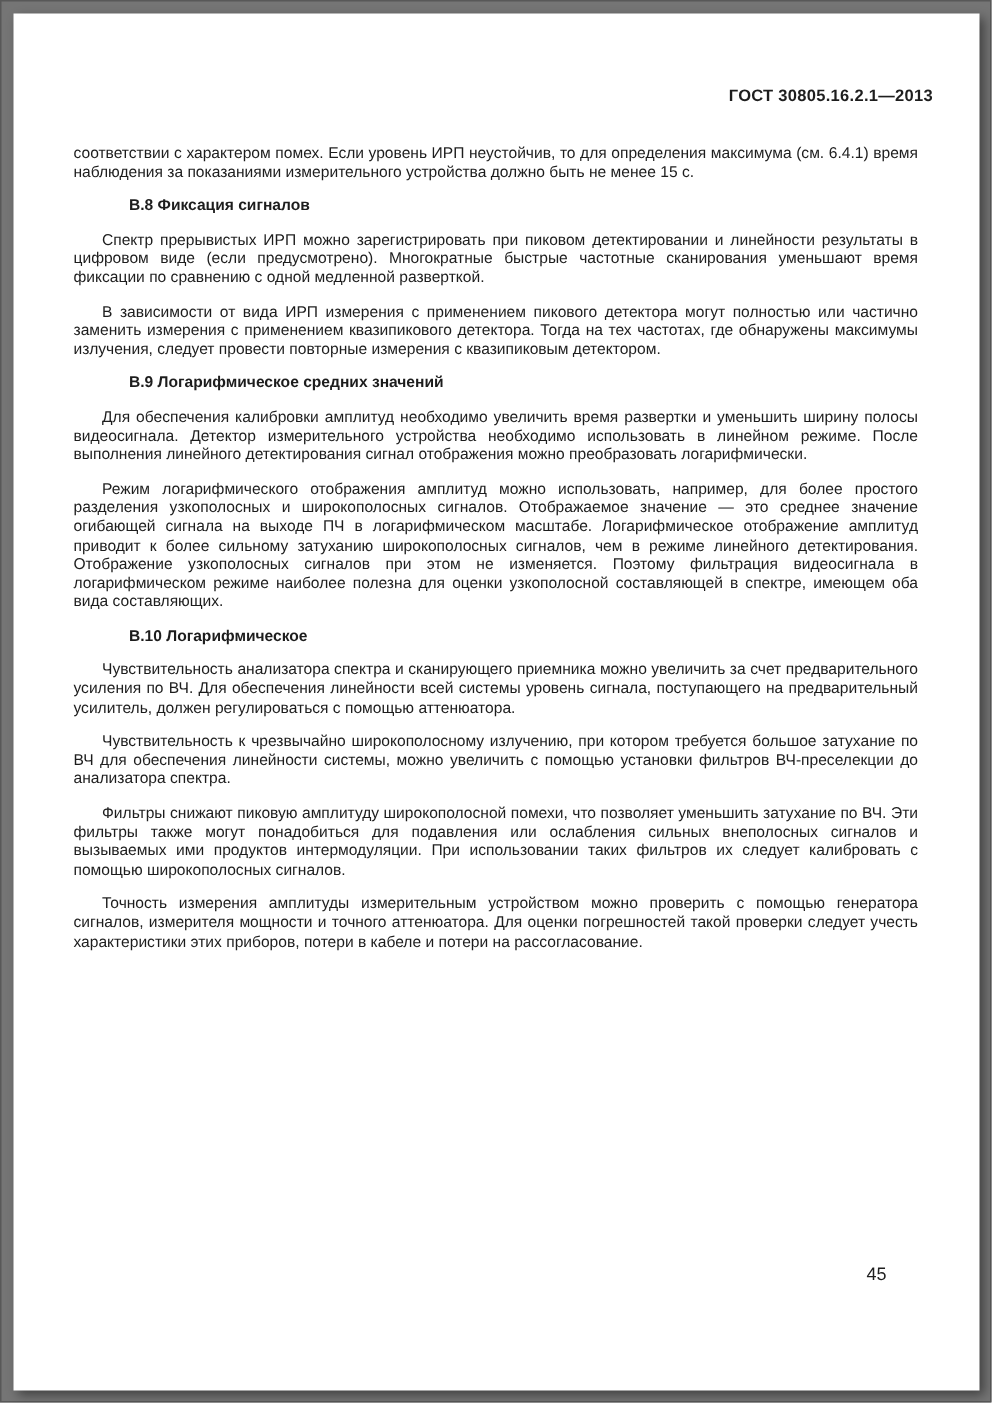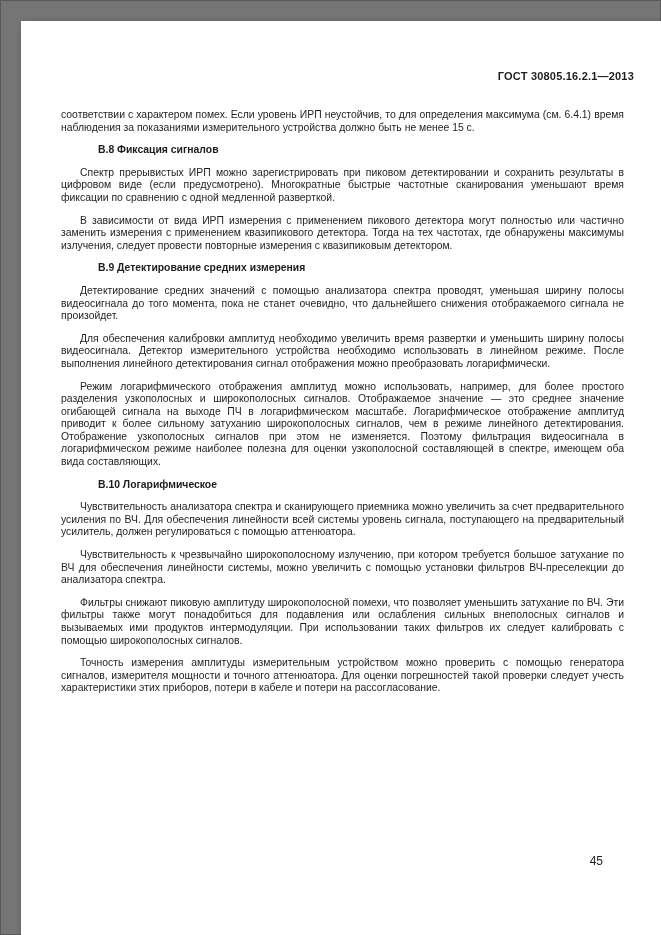--- a/index.html
+++ b/index.html
@@ -6,21 +6,21 @@
   html, body {
     width: 661px; height: 935px;
     font-family: "Liberation Sans", sans-serif;
     background: #6e6e6e;
     overflow: hidden;
   }
   .canvas {
     width: 661px; height: 935px;
     background: #757575;
     border: 1px solid #585858;
-    padding: 20px;
+    padding: 8px;
   }
   .page {
     position: relative;
     width: 644px; height: 918px;
     background: #ffffff;
     box-shadow: 3px 3px 7px rgba(0,0,0,0.45);
   }
   .doc-number {
     position: absolute;
     top: 49px; right: 31px;
@@ -61,24 +61,23 @@
 </style>
 </head>
 <body>
 
 <div class="canvas">
   <div class="page">
     <div class="doc-number">ГОСТ 30805.16.2.1—2013</div>
     <div class="doc-content">
         <p class="paragraph no-indent">соответствии с характером помех. Если уровень ИРП неустойчив, то для определения максимума (см. 6.4.1) время наблюдения за показаниями измерительного устройства должно быть не менее 15 с.</p>
         <h4 class="heading">В.8 Фиксация сигналов</h4>
-        <p class="paragraph">Спектр прерывистых ИРП можно зарегистрировать при пиковом детектировании и сохранить результаты в цифровом виде (если предусмотрено). Многократные быстрые частотные сканирования уменьшают время фиксации по сравнению с одной медленной разверткой.</p>
+        <p class="paragraph">Спектр прерывистых ИРП можно зарегистрировать при пиковом детектировании и линейности результаты в цифровом виде (если предусмотрено). Многократные быстрые частотные сканирования уменьшают время фиксации по сравнению с одной медленной разверткой.</p>
         <p class="paragraph">В зависимости от вида ИРП измерения с применением пикового детектора могут полностью или частично заменить измерения с применением квазипикового детектора. Тогда на тех частотах, где обнаружены максимумы излучения, следует провести повторные измерения с квазипиковым детектором.</p>
-        <h4 class="heading">В.9 Детектирование средних измерения</h4>
-        <p class="paragraph">Детектирование средних значений с помощью анализатора спектра проводят, уменьшая ширину полосы видеосигнала до того момента, пока не станет очевидно, что дальнейшего снижения отображаемого сигнала не произойдет.</p>
+        <h4 class="heading">В.9 Логарифмическое средних значений</h4>
         <p class="paragraph">Для обеспечения калибровки амплитуд необходимо увеличить время развертки и уменьшить ширину полосы видеосигнала. Детектор измерительного устройства необходимо использовать в линейном режиме. После выполнения линейного детектирования сигнал отображения можно преобразовать логарифмически.</p>
         <p class="paragraph">Режим логарифмического отображения амплитуд можно использовать, например, для более простого разделения узкополосных и широкополосных сигналов. Отображаемое значение — это среднее значение огибающей сигнала на выходе ПЧ в логарифмическом масштабе. Логарифмическое отображение амплитуд приводит к более сильному затуханию широкополосных сигналов, чем в режиме линейного детектирования. Отображение узкополосных сигналов при этом не изменяется. Поэтому фильтрация видеосигнала в логарифмическом режиме наиболее полезна для оценки узкополосной составляющей в спектре, имеющем оба вида составляющих.</p>
         <h4 class="heading">В.10 Логарифмическое</h4>
         <p class="paragraph">Чувствительность анализатора спектра и сканирующего приемника можно увеличить за счет предварительного усиления по ВЧ. Для обеспечения линейности всей системы уровень сигнала, поступающего на предварительный усилитель, должен регулироваться с помощью аттенюатора.</p>
         <p class="paragraph">Чувствительность к чрезвычайно широкополосному излучению, при котором требуется большое затухание по ВЧ для обеспечения линейности системы, можно увеличить с помощью установки фильтров ВЧ-преселекции до анализатора спектра.</p>
         <p class="paragraph">Фильтры снижают пиковую амплитуду широкополосной помехи, что позволяет уменьшить затухание по ВЧ. Эти фильтры также могут понадобиться для подавления или ослабления сильных внеполосных сигналов и вызываемых ими продуктов интермодуляции. При использовании таких фильтров их следует калибровать с помощью широкополосных сигналов.</p>
         <p class="paragraph">Точность измерения амплитуды измерительным устройством можно проверить с помощью генератора сигналов, измерителя мощности и точного аттенюатора. Для оценки погрешностей такой проверки следует учесть характеристики этих приборов, потери в кабеле и потери на рассогласование.</p>
       </div>
     <div class="page-number">45</div>
   </div>

